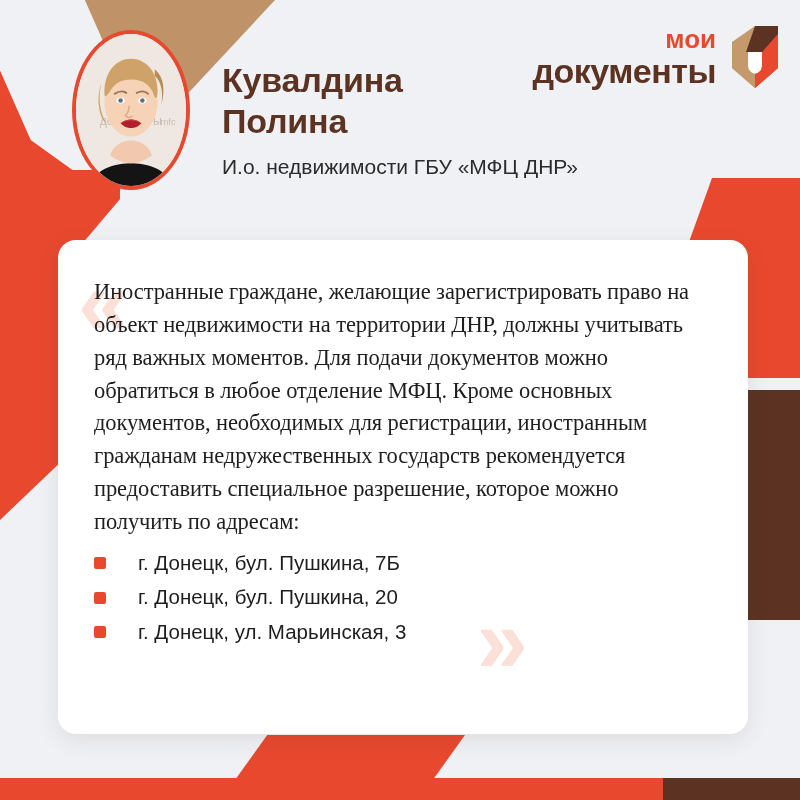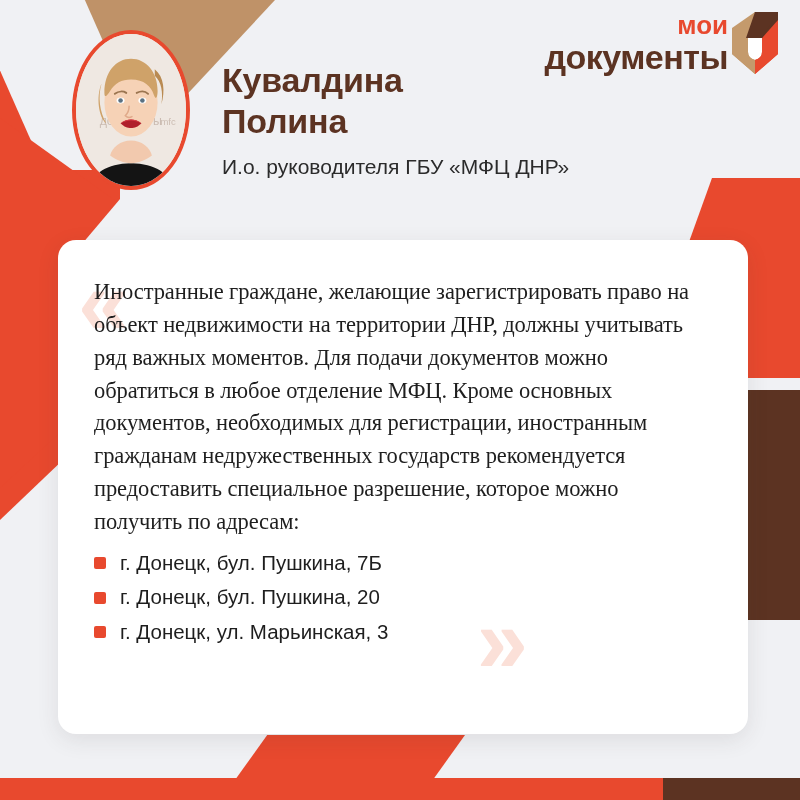--- a/index.html
+++ b/index.html
@@ -119,24 +119,24 @@
     margin-top: 12px;
     color: #2b2b2b;
     font-size: 21px;
     font-weight: normal;
     white-space: nowrap;
   }
 
   
   .logo {
     position: absolute;
-    top: 12px; right: 22px;
+    top: 26px; right: 22px;
     display: flex;
     align-items: flex-end;
-    gap: 4px;
+    gap: 16px;
   }
   .logo-wordmark {
     display: flex;
     flex-direction: column;
     align-items: flex-end;
     line-height: 1;
   }
   .logo-moi {
     color: #e8492e;
     font-size: 26px;
@@ -187,21 +187,21 @@
   .addr-list {
     position: relative;
     z-index: 2;
     list-style: none;
     margin: 14px 0 0 0;
     padding: 0;
   }
   .addr-list li {
     display: flex;
     align-items: center;
-    gap: 14px;
+    gap: 32px;
     font-size: 20.5px;
     line-height: 1.0;
     color: #1e1e1e;
     margin-bottom: 14px;
   }
   .bullet {
     flex: 0 0 auto;
     width: 12px; height: 12px;
     background: #e8492e;
     border-radius: 2px;
@@ -239,21 +239,21 @@
       <path d="M42 63c4-3 9-3 12-1M65 62c4-2 9-2 12 1" stroke="#9b7550" stroke-width="2" fill="none" stroke-linecap="round"></path>
       <path d="M57 76c0 5-2 8-4 10 2 2 5 2 7 1" stroke="#e0aa8a" stroke-width="1.6" fill="none" stroke-linecap="round"></path>
       <path d="M48 94c4-3 8-4 11-4s7 1 11 4c-4 4-7 5-11 5s-7-1-11-5z" fill="#b01f2b"></path>
       <path d="M48 94c4-2 8-3 11-3s7 1 11 3c-4-3-7-4-11-4s-7 1-11 4z" fill="#d63a44"></path>
     </svg>
   </div>
 
   <div class="person-block">
     <div class="person-name">Кувалдина</div>
     <div class="person-name">Полина</div>
-    <div class="person-role">И.о. руководителя ГБУ «МФЦ ДНР»</div>
+    <div class="person-role">И.о. недвижимости ГБУ «МФЦ ДНР»</div>
   </div>
 
   <div class="logo">
     <div class="logo-wordmark">
       <div class="logo-moi">мои</div>
       <div class="logo-doc">документы</div>
     </div>
     <svg class="logo-mark" viewBox="0 0 46 62">
       <path d="M23 0 H46 V42 L23 62 Z" fill="#e8492e"></path>
       <path d="M23 0 H46 V8 L30 26 L14 26 Z" fill="#5c3322"></path>

